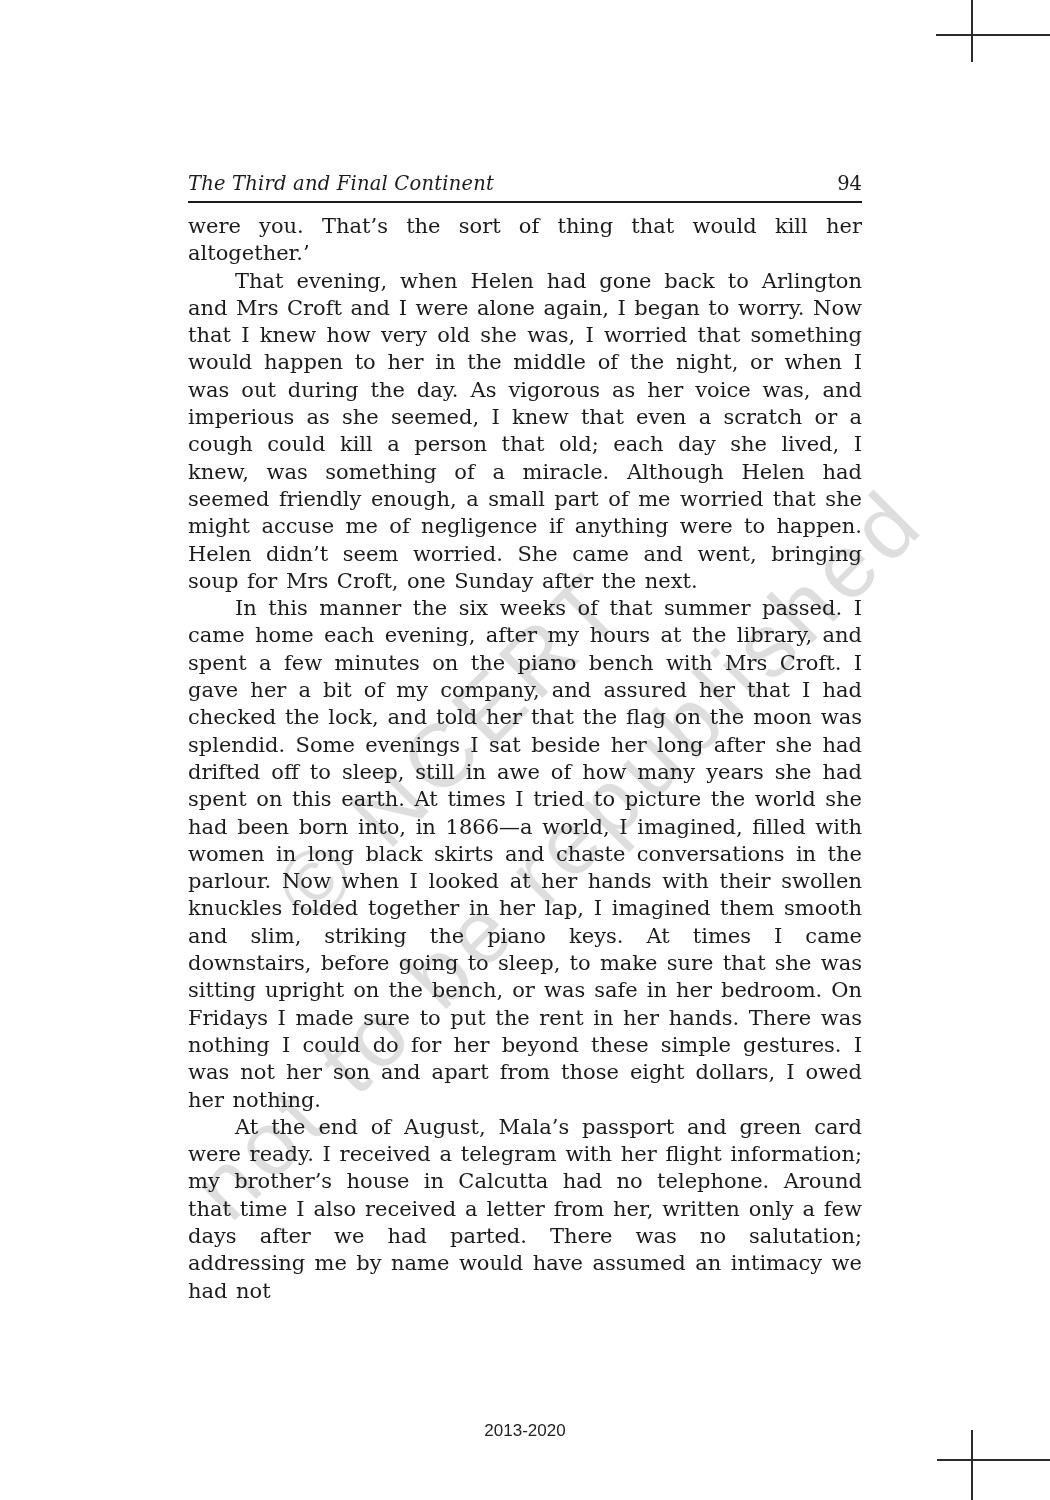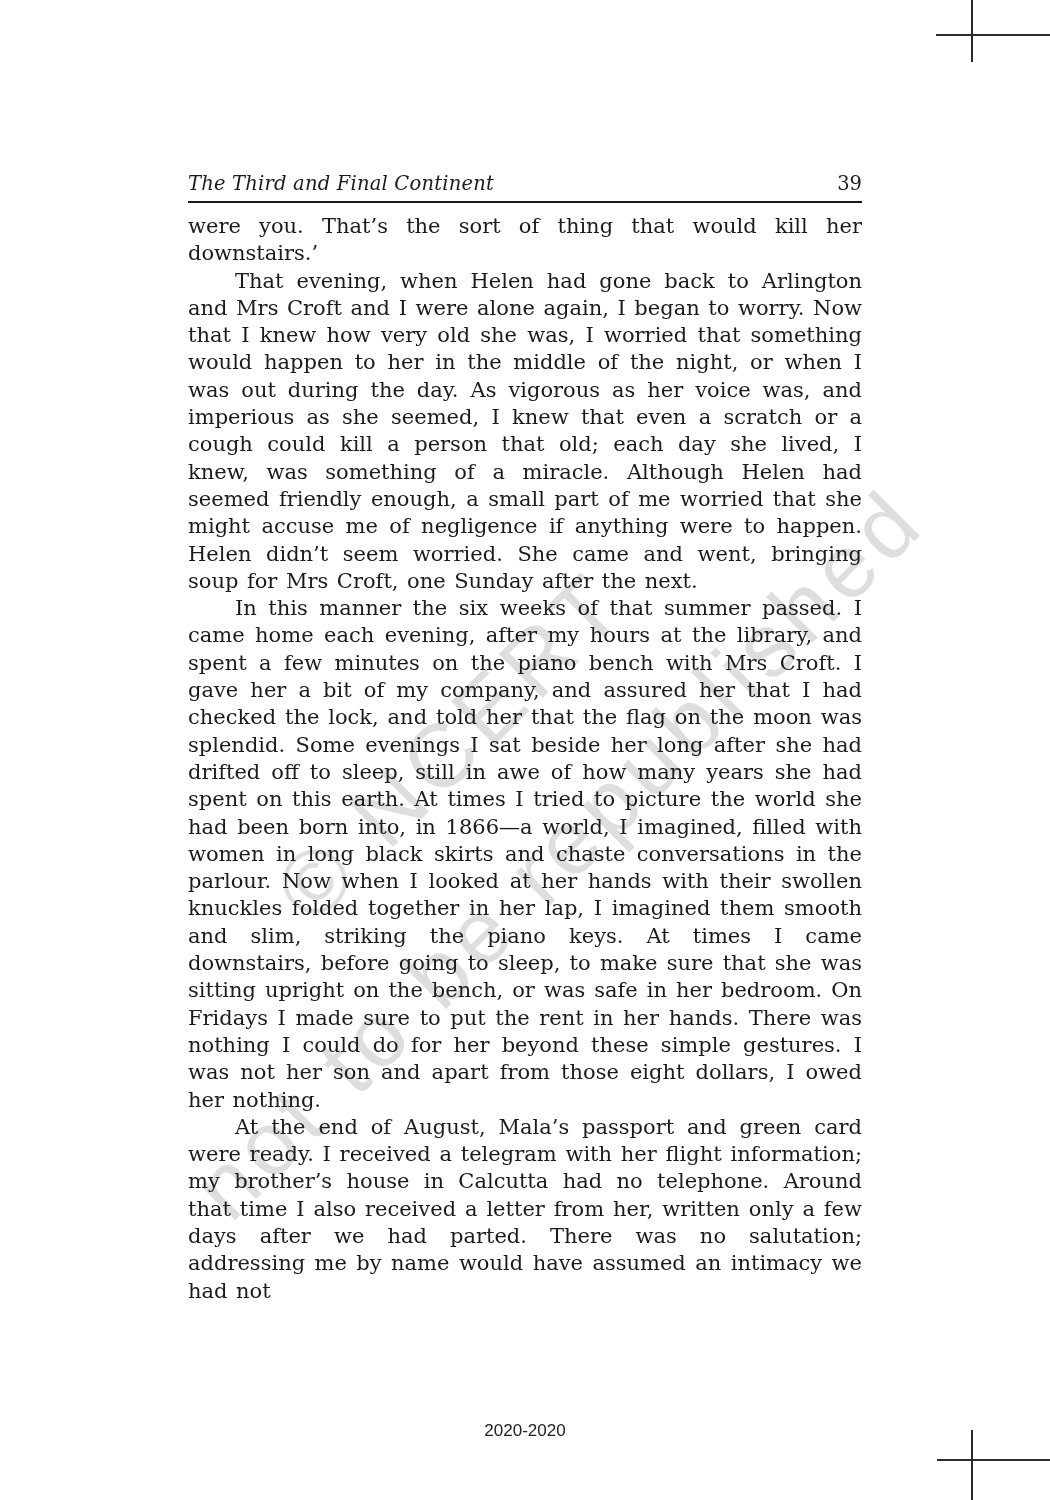--- a/index.html
+++ b/index.html
@@ -95,31 +95,31 @@
 <div class="page">
 
   <div class="watermark">
     <div>© NCERT</div>
     <div>not to be republished</div>
   </div>
 
   <div class="content">
     <div class="running-header">
       <span class="chapter-title">The Third and Final Continent</span>
-      <span class="page-number">39</span>
+      <span class="page-number">94</span>
     </div>
     <hr class="header-rule">
 
-    <p class="para continuation">were you. That’s the sort of thing that would kill her downstairs.’</p>
+    <p class="para continuation">were you. That’s the sort of thing that would kill her altogether.’</p>
     <p class="para">That evening, when Helen had gone back to Arlington and Mrs Croft and I were alone again, I began to worry. Now that I knew how very old she was, I worried that something would happen to her in the middle of the night, or when I was out during the day. As vigorous as her voice was, and imperious as she seemed, I knew that even a scratch or a cough could kill a person that old; each day she lived, I knew, was something of a miracle. Although Helen had seemed friendly enough, a small part of me worried that she might accuse me of negligence if anything were to happen. Helen didn’t seem worried. She came and went, bringing soup for Mrs Croft, one Sunday after the next.</p>
     <p class="para">In this manner the six weeks of that summer passed. I came home each evening, after my hours at the library, and spent a few minutes on the piano bench with Mrs Croft. I gave her a bit of my company, and assured her that I had checked the lock, and told her that the flag on the moon was splendid. Some evenings I sat beside her long after she had drifted off to sleep, still in awe of how many years she had spent on this earth. At times I tried to picture the world she had been born into, in 1866—a world, I imagined, filled with women in long black skirts and chaste conversations in the parlour. Now when I looked at her hands with their swollen knuckles folded together in her lap, I imagined them smooth and slim, striking the piano keys. At times I came downstairs, before going to sleep, to make sure that she was sitting upright on the bench, or was safe in her bedroom. On Fridays I made sure to put the rent in her hands. There was nothing I could do for her beyond these simple gestures. I was not her son and apart from those eight dollars, I owed her nothing.</p>
     <p class="para">At the end of August, Mala’s passport and green card were ready. I received a telegram with her flight information; my brother’s house in Calcutta had no telephone. Around that time I also received a letter from her, written only a few days after we had parted. There was no salutation; addressing me by name would have assumed an intimacy we had not</p>
   </div>
 
-  <div class="footer-year">2020-2020</div>
+  <div class="footer-year">2013-2020</div>
 
   <div class="crop-mark crop-tr">
     <div class="bar v"></div>
     <div class="bar h"></div>
   </div>
   <div class="crop-mark crop-br">
     <div class="bar v"></div>
     <div class="bar h"></div>
   </div>
 

